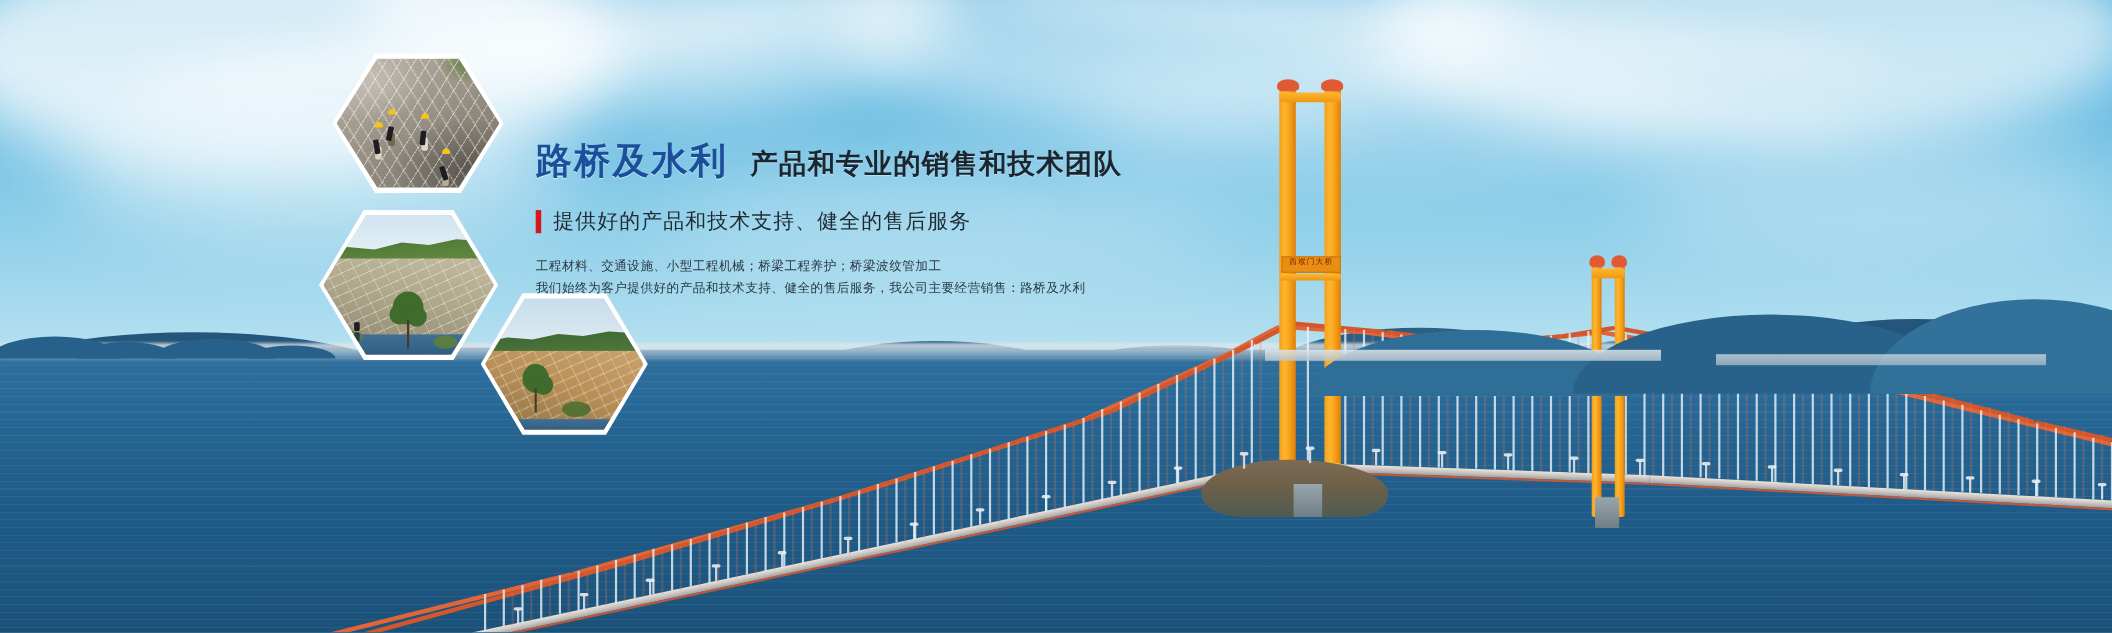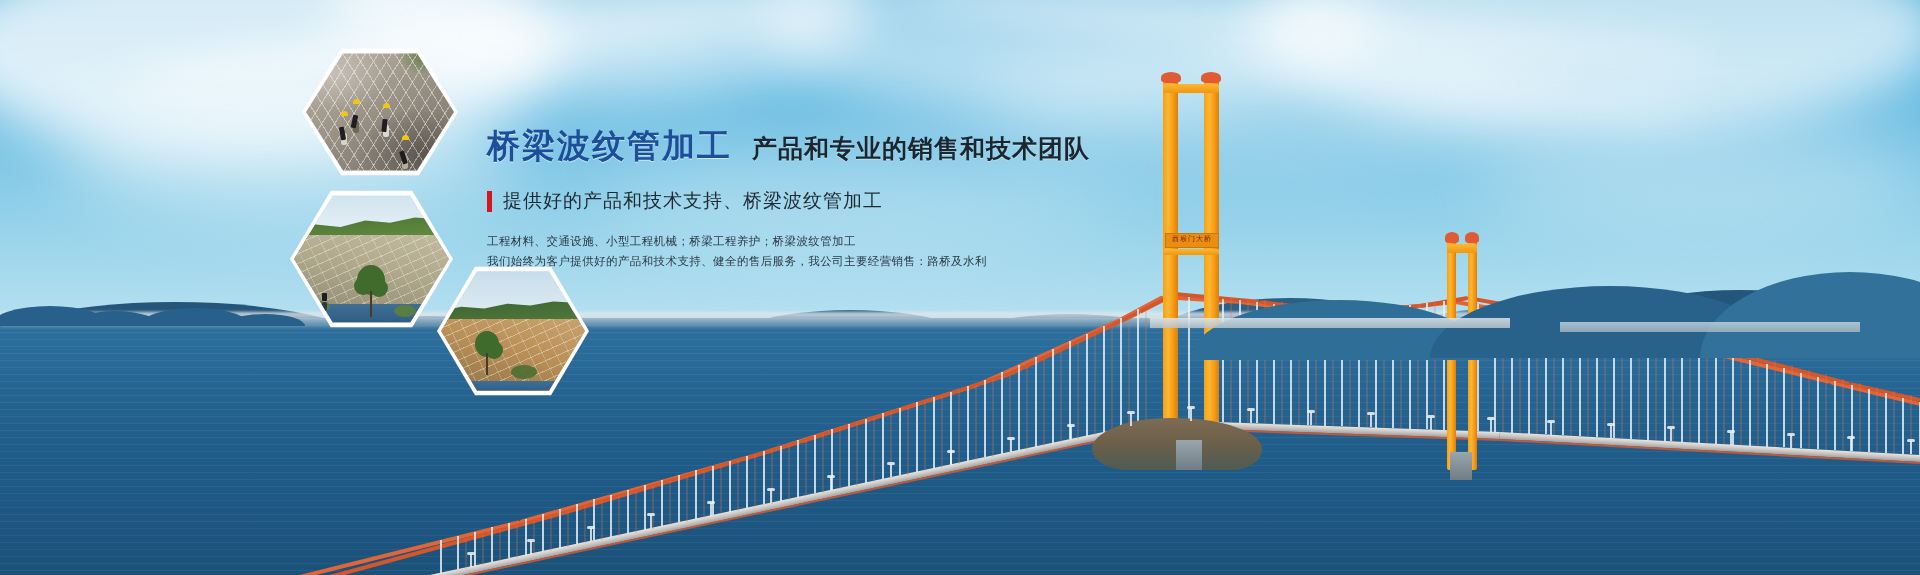--- a/index.html
+++ b/index.html
@@ -526,26 +526,26 @@
           <div class="shrub" style="left:70px;top:96px;width:26px;height:14px;background:#4e6f32;"></div>
           <div class="shrub" style="left:8px;top:104px;width:20px;height:12px;background:#56793a;"></div>
           <div class="water3" style="height:10%;"></div>
         </div>
       </div>
     </div>
   </div>
 
   <div class="textBlock">
     <div class="titleRow">
-      <div class="t1">桥梁波纹管加工</div>
+      <div class="t1">路桥及水利</div>
       <div class="t2">产品和专业的销售和技术团队</div>
     </div>
     <div class="subRow">
       <span class="redbar"></span>
-      <span class="sub">提供好的产品和技术支持、桥梁波纹管加工</span>
+      <span class="sub">提供好的产品和技术支持、健全的售后服务</span>
     </div>
     <div class="body">
       <div>工程材料、交通设施、小型工程机械；桥梁工程养护；桥梁波纹管加工</div>
       <div>我们始终为客户提供好的产品和技术支持、健全的售后服务，我公司主要经营销售：路桥及水利</div>
     </div>
   </div>
 
 </div>
 
 </body></html>

